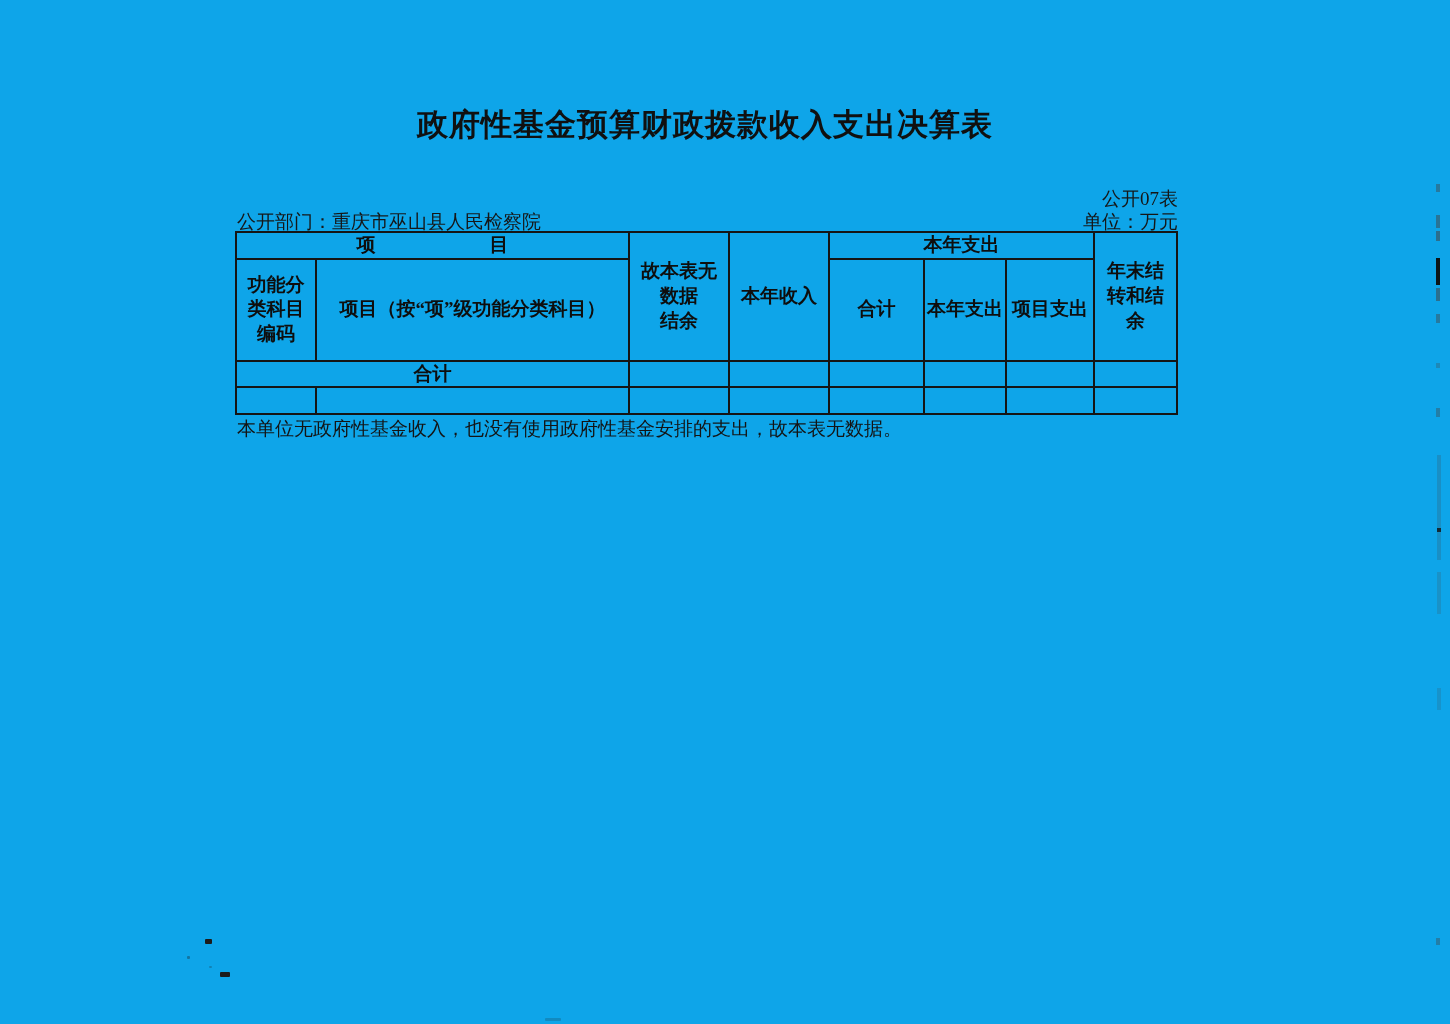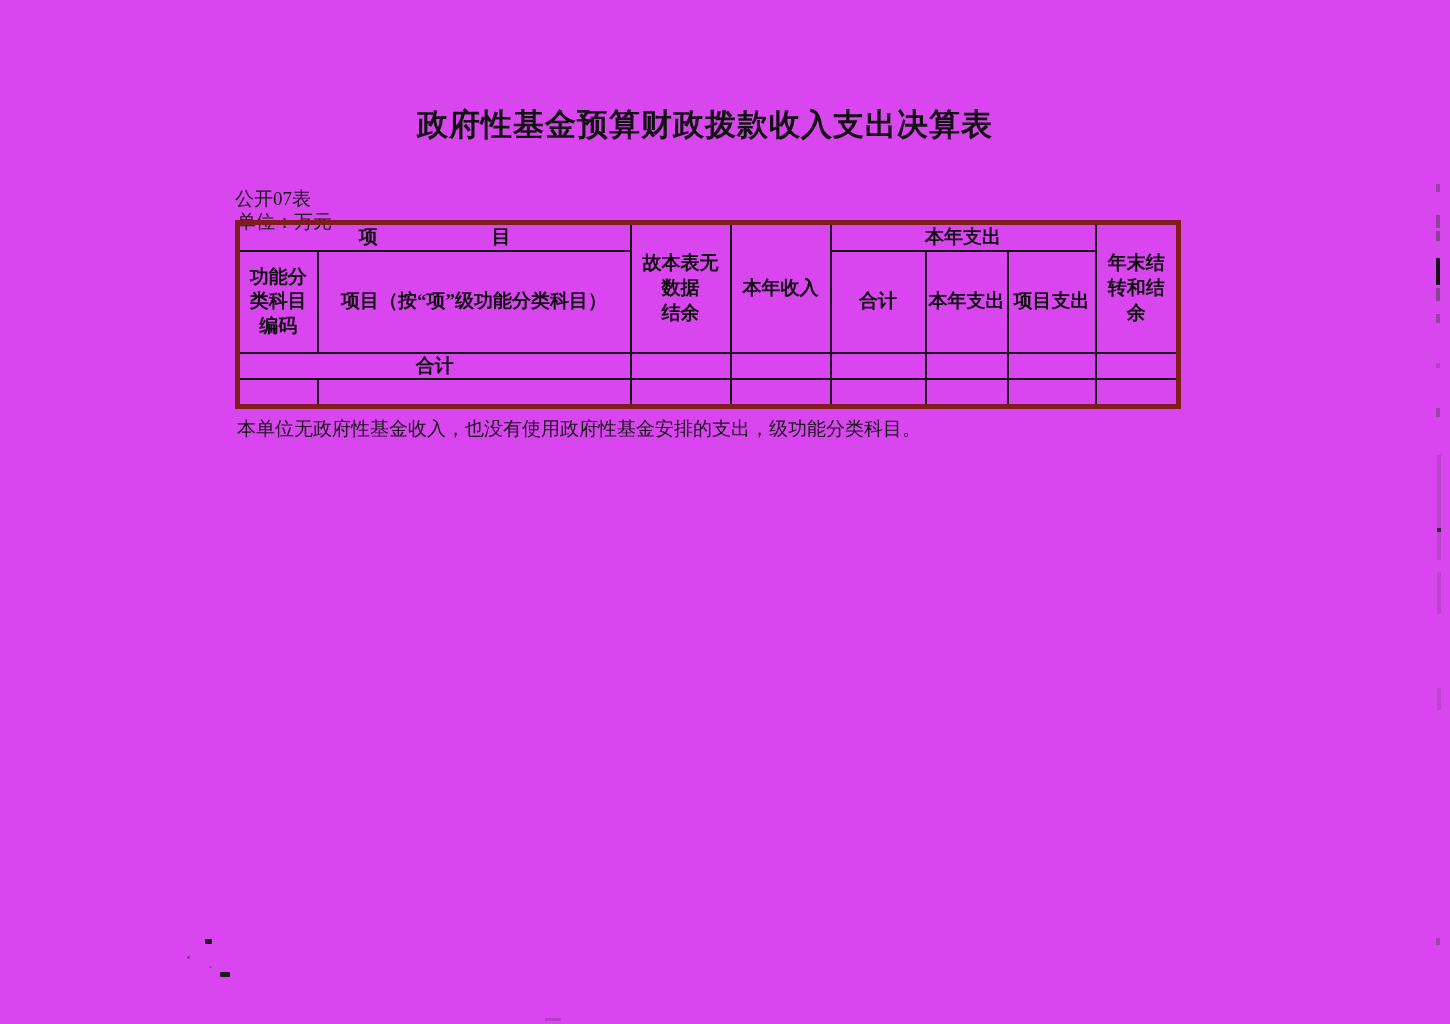--- a/index.html
+++ b/index.html
@@ -1,45 +1,45 @@
 <!DOCTYPE html>
 <html><head>
 <meta charset="utf-8">
 <style>
   * { margin:0; padding:0; box-sizing:border-box; }
   html,body { background:#e8e8e8; }
   .page {
     position:relative;
     width:1450px; height:1024px;
-    background:#d946ef;
+    background:#0ea5e9;
     overflow:hidden;
     font-family:"Liberation Serif","DejaVu Serif",serif;
     color:#161616;
     padding-left:29px;
   }
   .doc-title {
     position:absolute; left:235px; top:104px; width:940px;
     text-align:center;
     font-size:31px; font-weight:bold; letter-spacing:1px;
     color:#101010;
   }
   .table-code-line {
     position:absolute; left:235px; top:186px; width:943px;
-    font-size:19px;
+    text-align:right; font-size:19px;
   }
   .meta-row {
     position:absolute; left:237px; top:209px; width:941px;
     display:flex; justify-content:space-between;
     font-size:19px;
   }
   table.fiscal {
-    position:absolute; left:235px; top:220px;
+    position:absolute; left:235px; top:231px;
     width:941px; table-layout:fixed;
     border-collapse:collapse;
-    border:5px solid #7f1d1d;
+    border:1px solid #7f1d1d;
   }
   table.fiscal td {
     border:2px solid #151515;
     text-align:center; vertical-align:middle;
     font-size:19px; line-height:1.3;
     white-space:pre-line;
     padding:0 2px;
     overflow:hidden;
   }
   td.hdr { font-weight:bold; color:#0e0e0e; }
@@ -60,20 +60,21 @@
 </head>
 <body>
 
 <div class="page">
 
   <div class="doc-title">政府性基金预算财政拨款收入支出决算表</div>
 
   <div class="table-code-line">公开07表</div>
 
   <div class="meta-row">
+    <div><span>公开部门：</span><span>重庆市巫山县人民检察院</span></div>
     <div><span>单位：</span><span>万元</span></div>
   </div>
 
   <table class="fiscal">
     <colgroup>
       <col style="width:80px">
         <col style="width:313px">
         <col style="width:100px">
         <col style="width:100px">
       <col style="width:95px">
@@ -117,21 +118,21 @@
       <td></td>
       <td></td>
       <td></td>
       <td></td>
       <td></td>
     </tr>
   </tbody>
     </table>
 
   <div class="notes">
-    <div>本单位无政府性基金收入，也没有使用政府性基金安排的支出，级功能分类科目。</div>
+    <div>本单位无政府性基金收入，也没有使用政府性基金安排的支出，故本表无数据。</div>
   </div>
 
   <div class="artifact edge-dash" style="left:1436px; top:184px; height:8px;  opacity:.45;"></div>
   <div class="artifact edge-dash" style="left:1436px; top:215px; height:13px; opacity:.5;"></div>
   <div class="artifact edge-dash" style="left:1436px; top:231px; height:10px; opacity:.55;"></div>
   <div class="artifact edge-dash" style="left:1436px; top:258px; height:27px; opacity:.95; background:#0d0d0d;"></div>
   <div class="artifact edge-dash" style="left:1436px; top:288px; height:13px; opacity:.55;"></div>
   <div class="artifact edge-dash" style="left:1436px; top:314px; height:9px;  opacity:.45;"></div>
   <div class="artifact edge-dash" style="left:1436px; top:363px; height:5px;  opacity:.3;"></div>
   <div class="artifact edge-dash" style="left:1436px; top:408px; height:9px;  opacity:.4;"></div>

